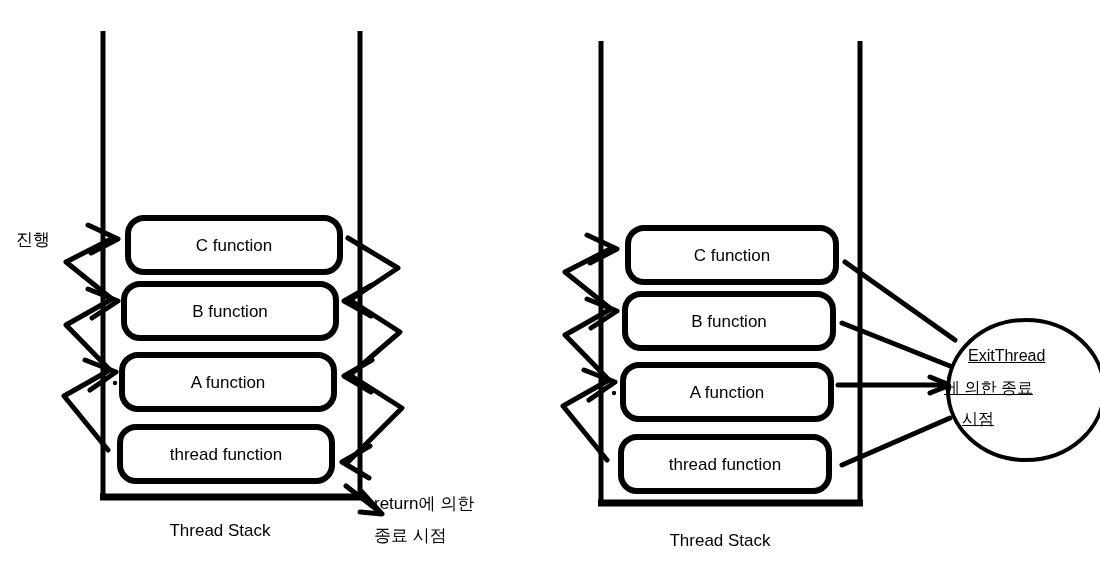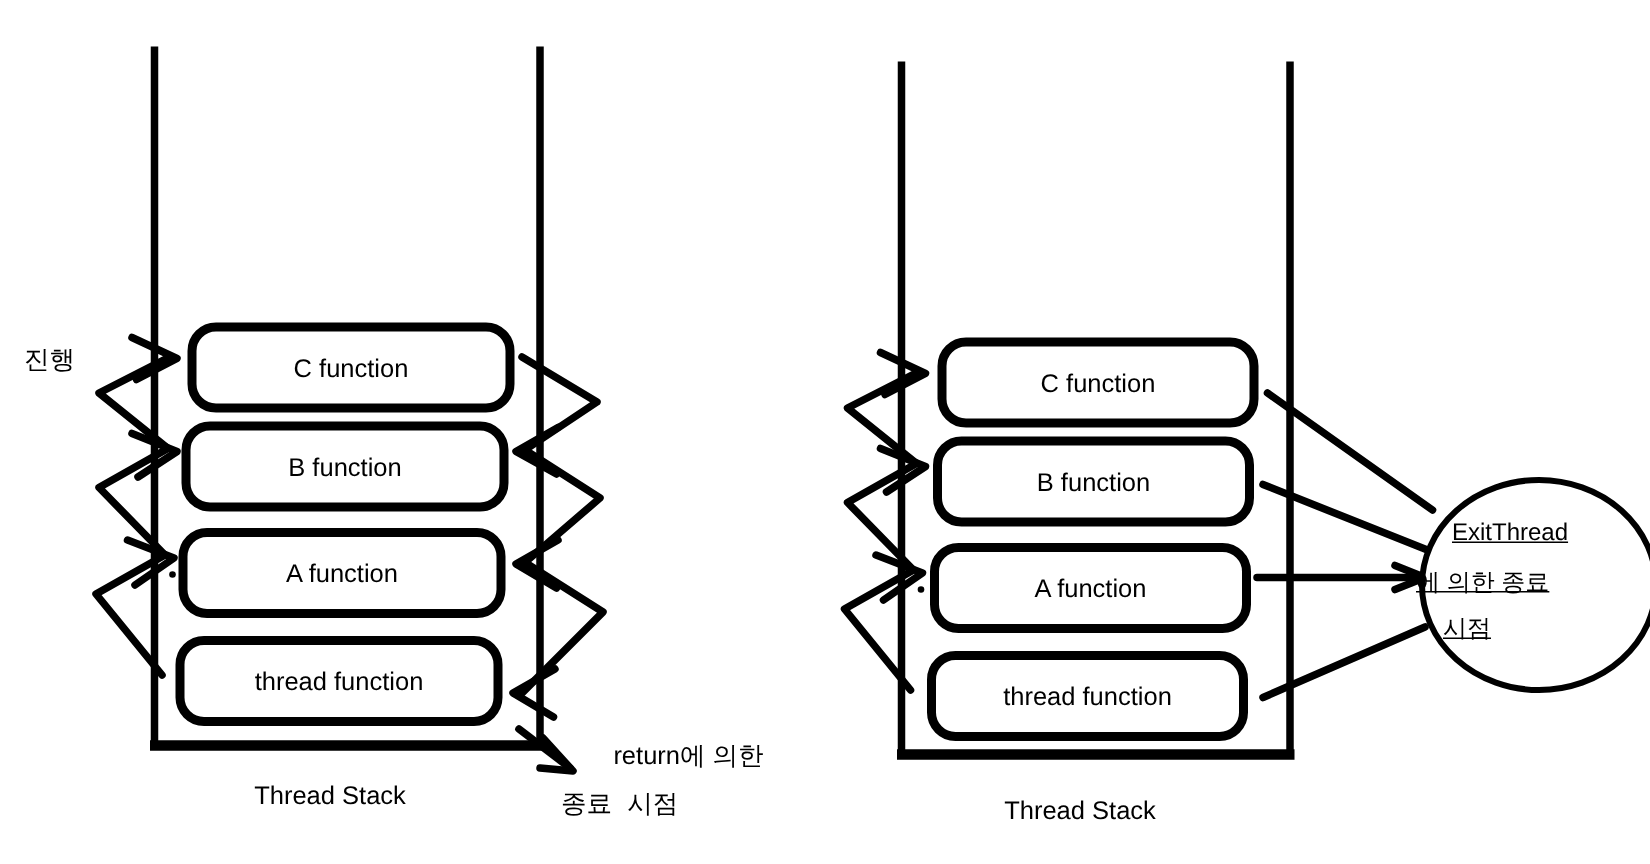--- a/index.html
+++ b/index.html
@@ -157,22 +157,22 @@
 
   <div style="position:absolute; left:16px; top:228px; width:70px;" class="txt txt-progress">진행</div>
 
   <div style="position:absolute; left:128px; top:236px; width:212px; text-align:center;" class="txt txt-frame">C function</div>
   <div style="position:absolute; left:124px; top:302px; width:212px; text-align:center;" class="txt txt-frame">B function</div>
   <div style="position:absolute; left:122px; top:373px; width:212px; text-align:center;" class="txt txt-frame">A function</div>
   <div style="position:absolute; left:120px; top:445px; width:212px; text-align:center;" class="txt txt-frame">thread function</div>
 
   <div style="position:absolute; left:120px; top:521px; width:200px; text-align:center;" class="txt txt-caption">Thread Stack</div>
 
-  <div style="position:absolute; left:374px; top:492px; width:170px;text-align:center;" class="txt txt-note">return에 의한</div>
-  <div style="position:absolute; left:374px; top:524px; width:170px;font-family:Liberation Mono, monospace;" class="txt txt-note">종료 시점</div>
+  <div style="position:absolute; left:374px; top:492px; width:170px;" class="txt txt-note">return에 의한</div>
+  <div style="position:absolute; left:374px; top:524px; width:170px;" class="txt txt-note">종료 시점</div>
 
   <div style="position:absolute; left:628px; top:246px; width:208px; text-align:center;" class="txt txt-frame">C function</div>
   <div style="position:absolute; left:625px; top:312px; width:208px; text-align:center;" class="txt txt-frame">B function</div>
   <div style="position:absolute; left:623px; top:383px; width:208px; text-align:center;" class="txt txt-frame">A function</div>
   <div style="position:absolute; left:621px; top:455px; width:208px; text-align:center;" class="txt txt-frame">thread function</div>
 
   <div style="position:absolute; left:620px; top:531px; width:200px; text-align:center;" class="txt txt-caption">Thread Stack</div>
 
   <div style="position:absolute; left:968px; top:347px; width:120px;" class="txt txt-ellipse">ExitThread</div>
   <div style="position:absolute; left:944px; top:378px; width:120px;" class="txt txt-ellipse">에 의한 종료</div>

